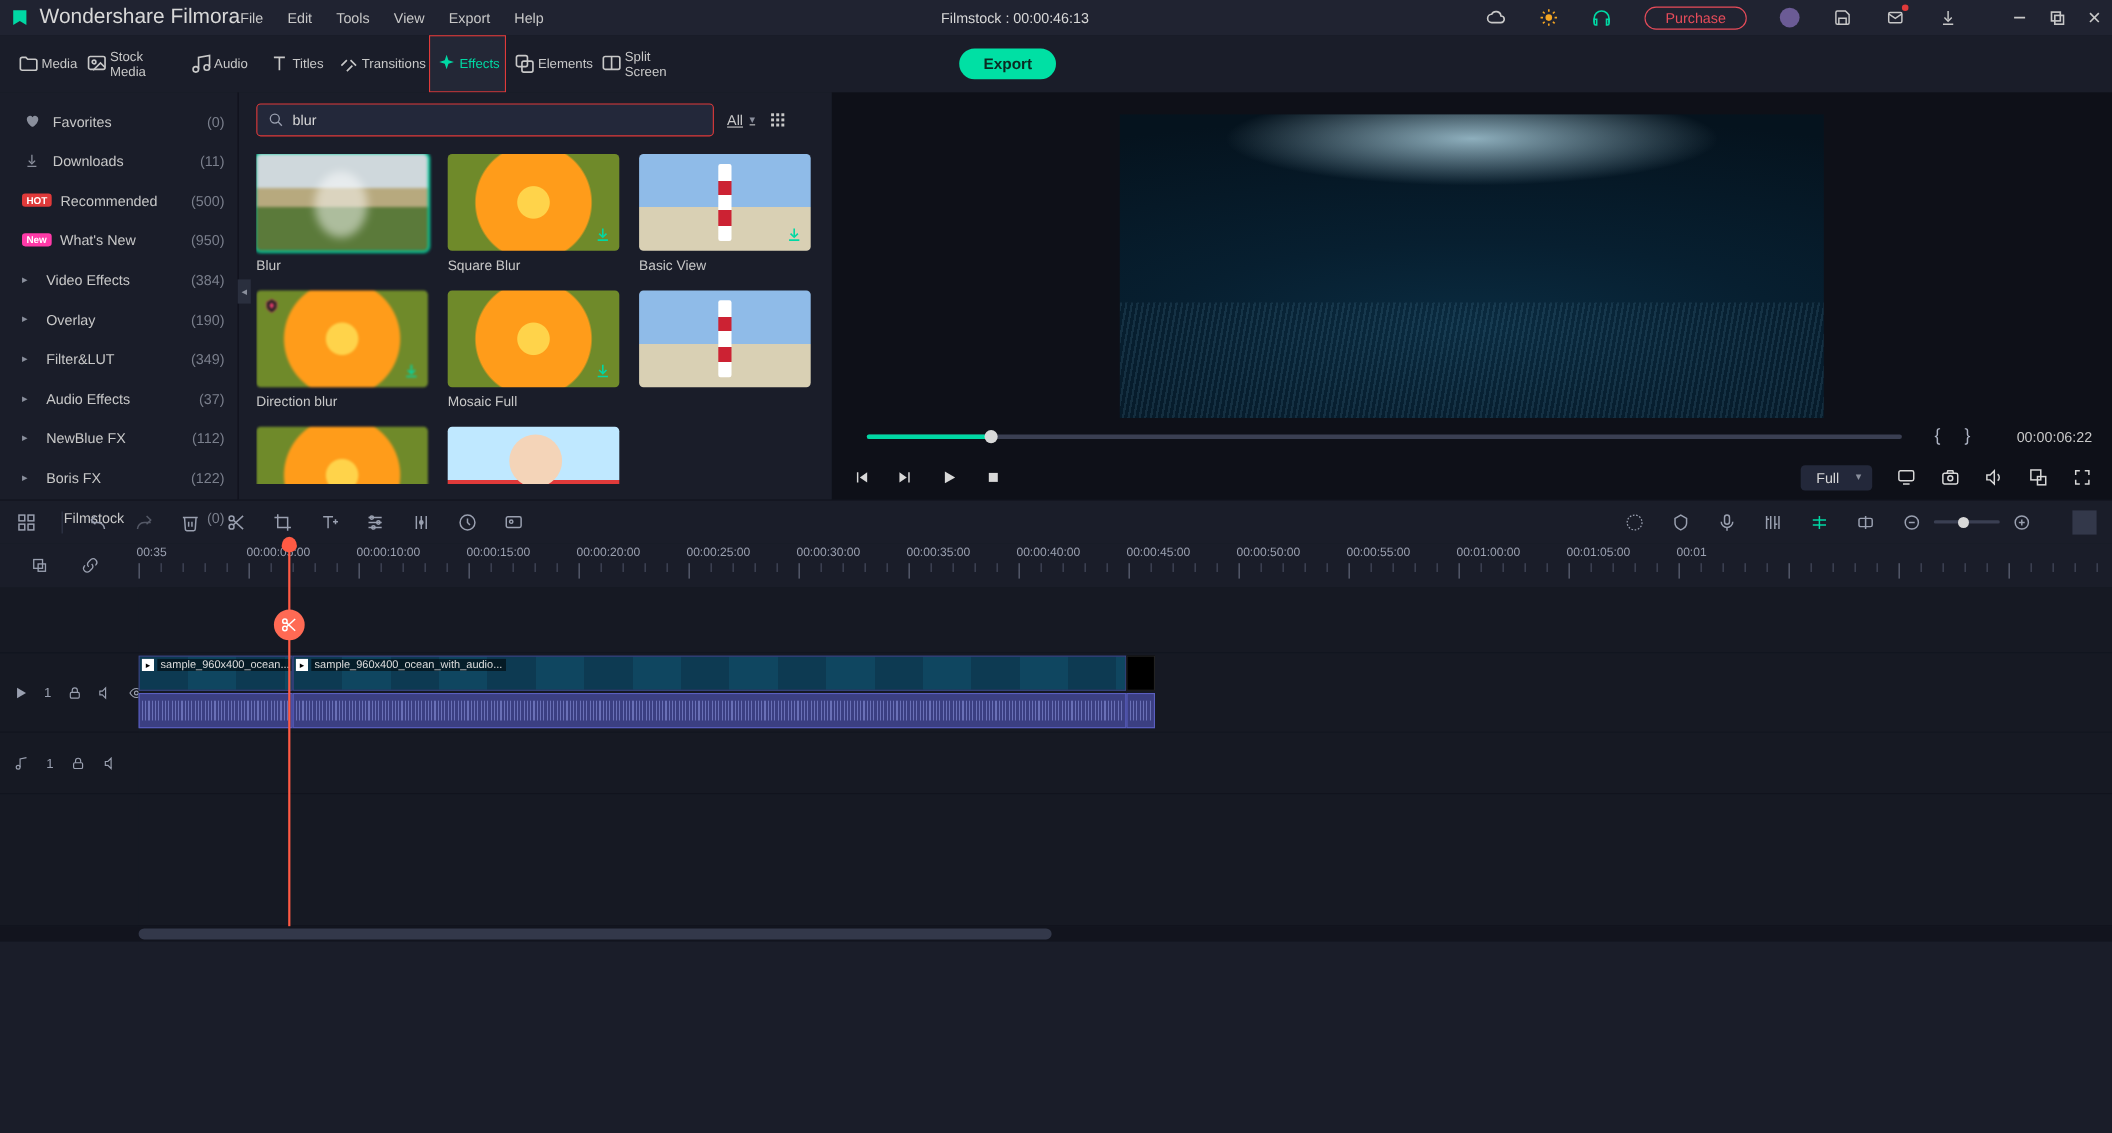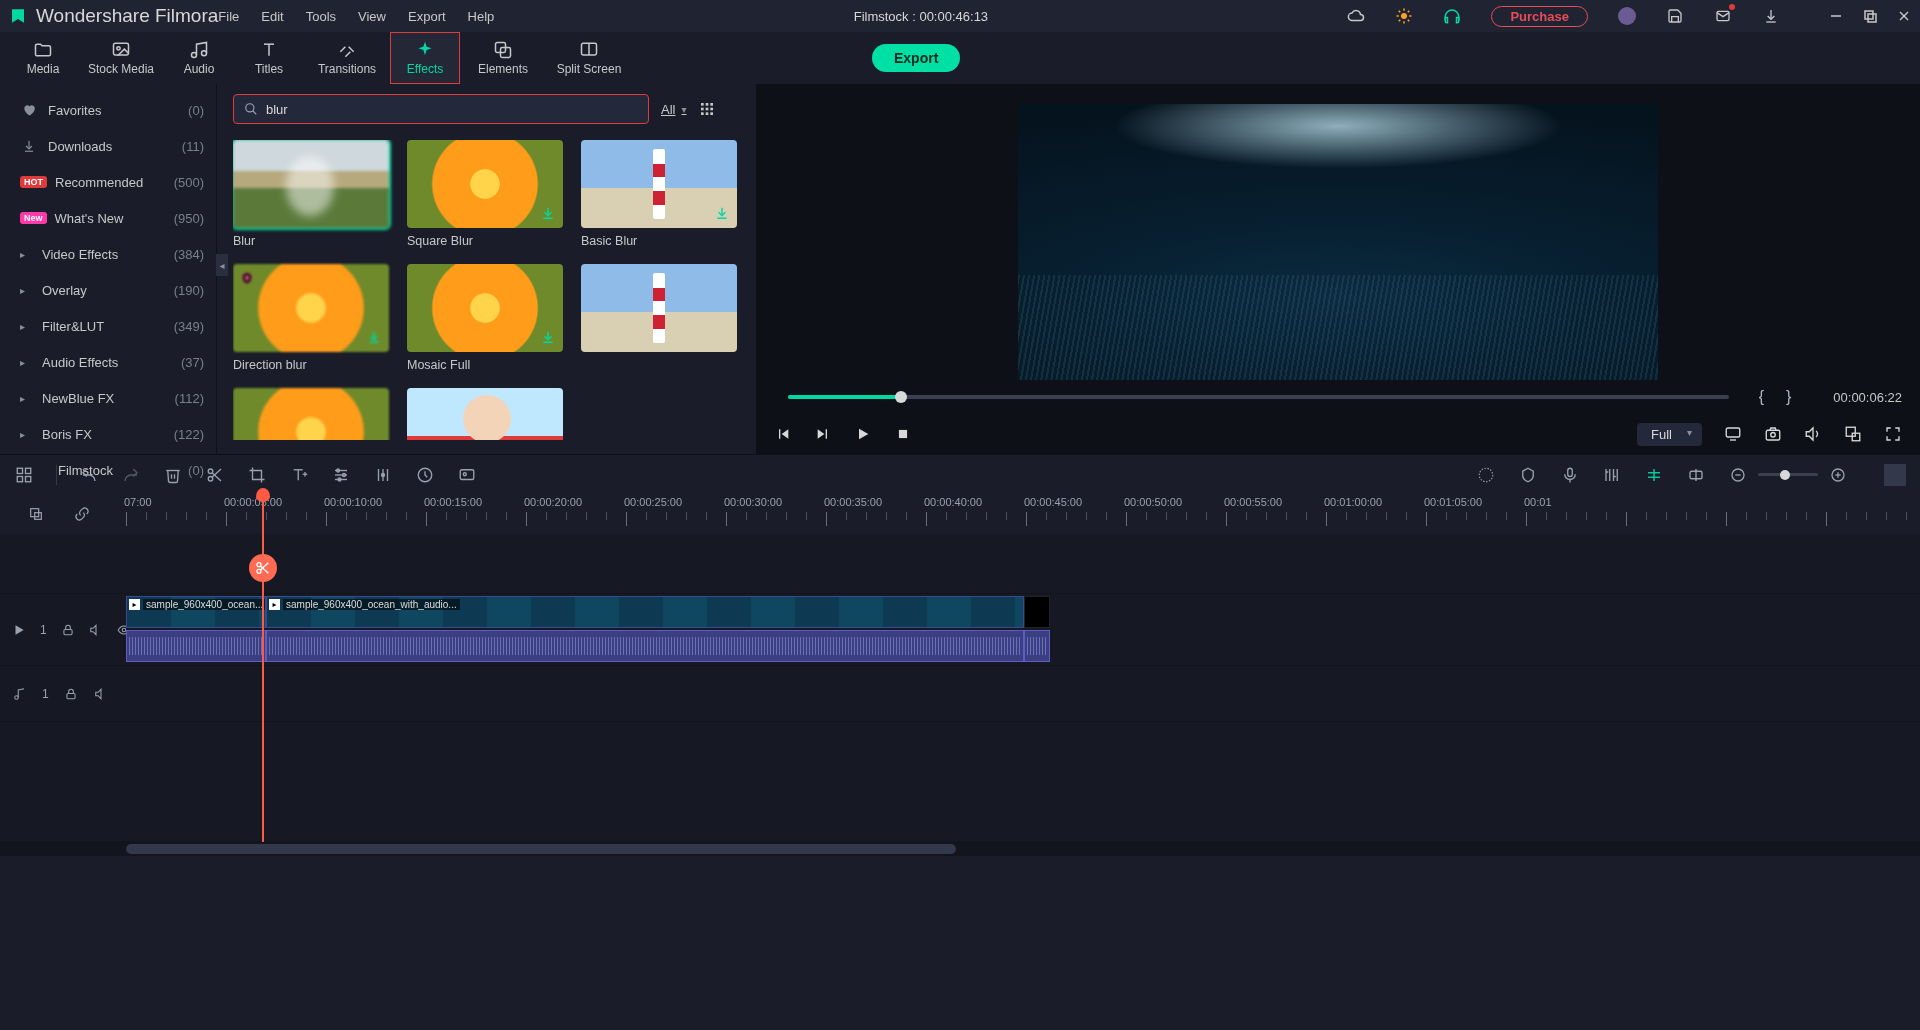--- a/index.html
+++ b/index.html
@@ -5,30 +5,30 @@
 * { margin: 0; padding: 0; box-sizing: border-box; font-family: -apple-system, "Segoe UI", Arial, sans-serif; }
 body { background: #1a1d29; color: #c8c8c8; width: 1920px; height: 1030px; overflow: hidden; font-size: 13px; user-select: none; }
 
 
 .titlebar { height: 32px; background: #202331; display: flex; align-items: center; padding: 0 8px; }
 .titlebar .logo { width: 20px; height: 20px; margin-right: 8px; display:flex; align-items:center; justify-content:center; }
 .titlebar .brand { color: #d8d8d8; font-size: 19px; }
 .titlebar .menus { display: flex; gap: 22px; color: #c8c8c8; font-size: 13px; }
 .titlebar .menus span { cursor: default; }
 .titlebar .centertitle { flex: 1; text-align: center; color: #d8d8d8; font-size: 13px; }
-.titlebar .righticons { display: flex; gap: 30px; align-items: center; font-weight: bold; }
+.titlebar .righticons { display: flex; gap: 30px; align-items: center; }
 .titlebar .righticons .ico { width:18px; height:18px; display:flex; align-items:center; justify-content:center; color:#c8c8c8;}
 .titlebar .purchase { border: 1px solid #e74c5a; color: #e74c5a; border-radius: 14px; padding: 2px 18px; font-size: 13px; }
 .titlebar .wincontrols { display:flex; gap:18px; margin-left:18px; }
 .titlebar .wincontrols .wc { width:16px; height:16px; display:flex; align-items:center; justify-content:center; color:#c8c8c8;}
 .avatar-dot { width:18px; height:18px; border-radius:50%; background:#6b5b95; }
 
 
 .toolrow { height: 52px; background: #1a1d29; display: flex; align-items: center; padding: 0 8px; }
-.toolrow .tab { display:flex; flex-direction:column; align-items:center; justify-content:center; width:70px; height:52px; color:#c8c8c8; font-size:12px; gap:2px;}
+.toolrow .tab { display:flex; flex-direction:row; align-items:center; justify-content:center; width:70px; height:52px; color:#c8c8c8; font-size:12px; gap:2px;}
 .toolrow .tab .ticon { width:20px; height:20px; display:flex; align-items:center; justify-content:center; }
 .toolrow .tab.wider { width:86px; }
 .toolrow .tab.active { color:#00d8a4; border:1px solid #e03a3a; background:#232736;}
 .toolrow .exportbtn { margin-left:240px; background:#00e0a4; color:#0b2a22; border-radius:18px; padding:6px 22px; font-weight:600; font-size:14px; }
 .toolrow .preview-gap { flex:1; }
 
 
 .midzone { display:flex; height: 370px; }
 .sidebar { width:216px; background:#1a1d29; padding-top:8px; }
 .sidebar .sitem { display:flex; align-items:center; height:36px; padding:0 12px 0 20px; color:#c8c8c8; font-size:13px;}
@@ -413,21 +413,21 @@
         <div class="card">
           <div class="thumb lighthouse">
             <div class="dlicon">
               <svg width="16" height="16" viewBox="0 0 24 24" fill="none" stroke="currentColor" stroke-width="2.2">
                 <path d="M12 4v11"></path>
                 <polyline points="7 11 12 16 17 11"></polyline>
                 <line x1="5" y1="20" x2="19" y2="20"></line>
               </svg>
             </div>
           </div>
-          <div class="cardlabel">Basic Blur</div>
+          <div class="cardlabel">Basic View</div>
         </div>
         <div class="card">
           <div class="thumb flower blurmore">
             <div class="favicon">
               <svg width="16" height="16" viewBox="0 0 24 24">
                 <path fill="#222" stroke="#e03a6a" stroke-width="1" d="M12 3l7 4v6c0 5-7 8-7 8s-7-3-7-8V7z"></path>
                 <path fill="#e03a6a" d="M12 8s-3 1-3 3.5S12 16 12 16s3-2 3-4.5S12 8 12 8z"></path>
               </svg>
             </div>
             <div class="dlicon">
@@ -689,21 +689,21 @@
         </svg>
       </span>
     <span>
         <svg width="16" height="16" viewBox="0 0 24 24" fill="none" stroke="#9aa0b0" stroke-width="1.8">
           <path d="M10 14a5 5 0 0 1 0-7l3-3a5 5 0 0 1 7 7l-1 1"></path>
           <path d="M14 10a5 5 0 0 1 0 7l-3 3a5 5 0 0 1-7-7l1-1"></path>
         </svg>
       </span>
   </div>
   <div class="scale" id="ruler-scale">
-      <div class="ticklabel" style="left: 0px;">07:00</div>
+      <div class="ticklabel" style="left: 0px;">00:35</div>
       <div class="ticklabel" style="left: 100px;">00:00:05:00</div>
       <div class="ticklabel" style="left: 200px;">00:00:10:00</div>
       <div class="ticklabel" style="left: 300px;">00:00:15:00</div>
       <div class="ticklabel" style="left: 400px;">00:00:20:00</div>
       <div class="ticklabel" style="left: 500px;">00:00:25:00</div>
       <div class="ticklabel" style="left: 600px;">00:00:30:00</div>
       <div class="ticklabel" style="left: 700px;">00:00:35:00</div>
       <div class="ticklabel" style="left: 800px;">00:00:40:00</div>
       <div class="ticklabel" style="left: 900px;">00:00:45:00</div>
       <div class="ticklabel" style="left: 1000px;">00:00:50:00</div>

